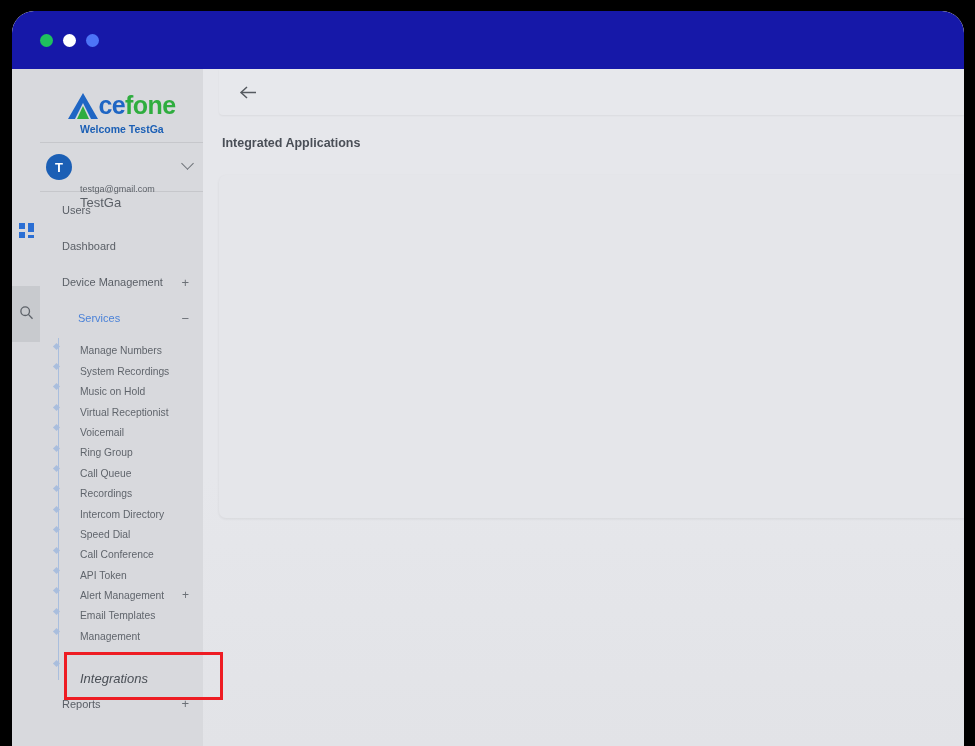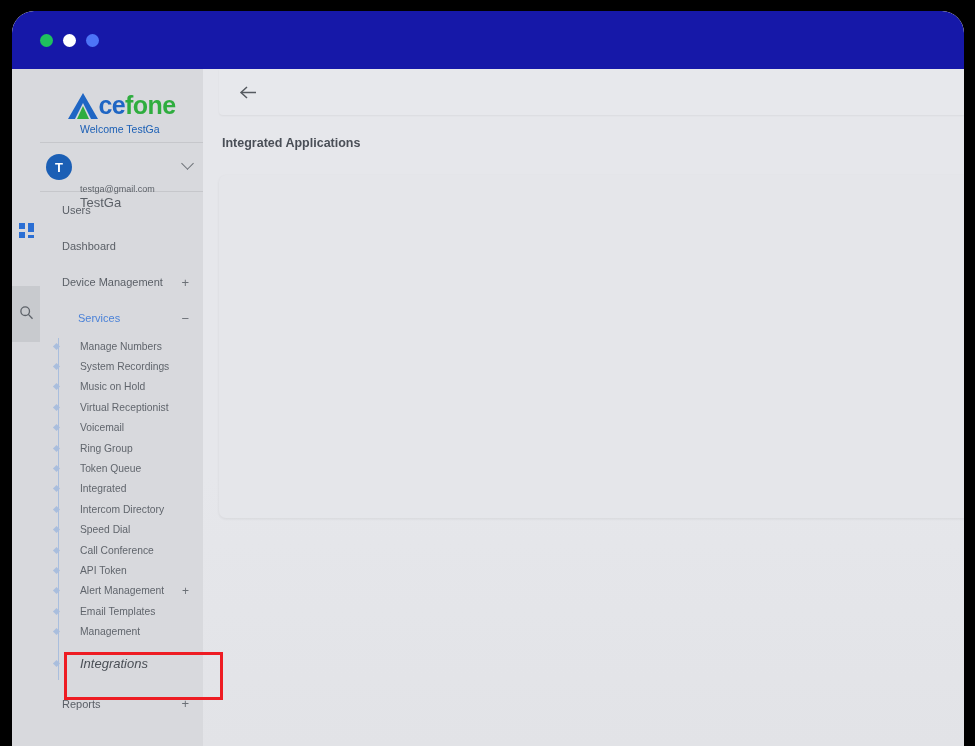--- a/index.html
+++ b/index.html
@@ -120,21 +120,21 @@
     padding-left: 6px;
   }
   #avatar {
     width: 26px; height: 26px; border-radius: 50%;
     background: #1b5fb5; color: #fff;
     font-size: 13px; font-weight: bold;
     display: flex; align-items: center; justify-content: center;
     flex: 0 0 auto;
   }
   #profile-text { margin-left: 8px; line-height: 1.22; }
-  #welcome-name { font-size: 10.5px; font-weight: normal; color: #1b5fb5; }
+  #welcome-name { font-size: 10.5px; font-weight: bold; color: #1b5fb5; }
   #profile-email { font-size: 9px; color: #5a5f66; margin-top: 48px; }
   #profile-user  { font-size: 13px; color: #5a5f66; }
   #profile-chevron {
     position: absolute; right: 11px; top: 16px;
     width: 9px; height: 9px;
     border-right: 1.6px solid #6b7076;
     border-bottom: 1.6px solid #6b7076;
     transform: rotate(45deg);
   }
 
@@ -168,21 +168,21 @@
     left: 18px;
     top: 2px;
     bottom: 6px;
     width: 1px;
     background: #a9bedd;
   }
   .sub-item {
     position: relative;
     height: 20.4px;
     display: flex;
-    align-items: center;
+    align-items: flex-end;
     font-size: 10.3px;
     color: #60656c;
     padding-left: 18px;
   }
   .sub-item .bullet {
     position: absolute;
     left: -8px;
     top: 50%;
     width: 5px; height: 5px;
     margin-top: -2.5px;
@@ -372,25 +372,25 @@
           <div class="sub-item">
             <span class="bullet"></span>
             <span>Voicemail</span>
           </div>
           <div class="sub-item">
             <span class="bullet"></span>
             <span>Ring Group</span>
           </div>
           <div class="sub-item">
             <span class="bullet"></span>
-            <span>Token Queue</span>
-          </div>
-          <div class="sub-item">
-            <span class="bullet"></span>
-            <span>Integrated</span>
+            <span>Call Queue</span>
+          </div>
+          <div class="sub-item">
+            <span class="bullet"></span>
+            <span>Recordings</span>
           </div>
           <div class="sub-item">
             <span class="bullet"></span>
             <span>Intercom Directory</span>
           </div>
           <div class="sub-item">
             <span class="bullet"></span>
             <span>Speed Dial</span>
           </div>
           <div class="sub-item">

